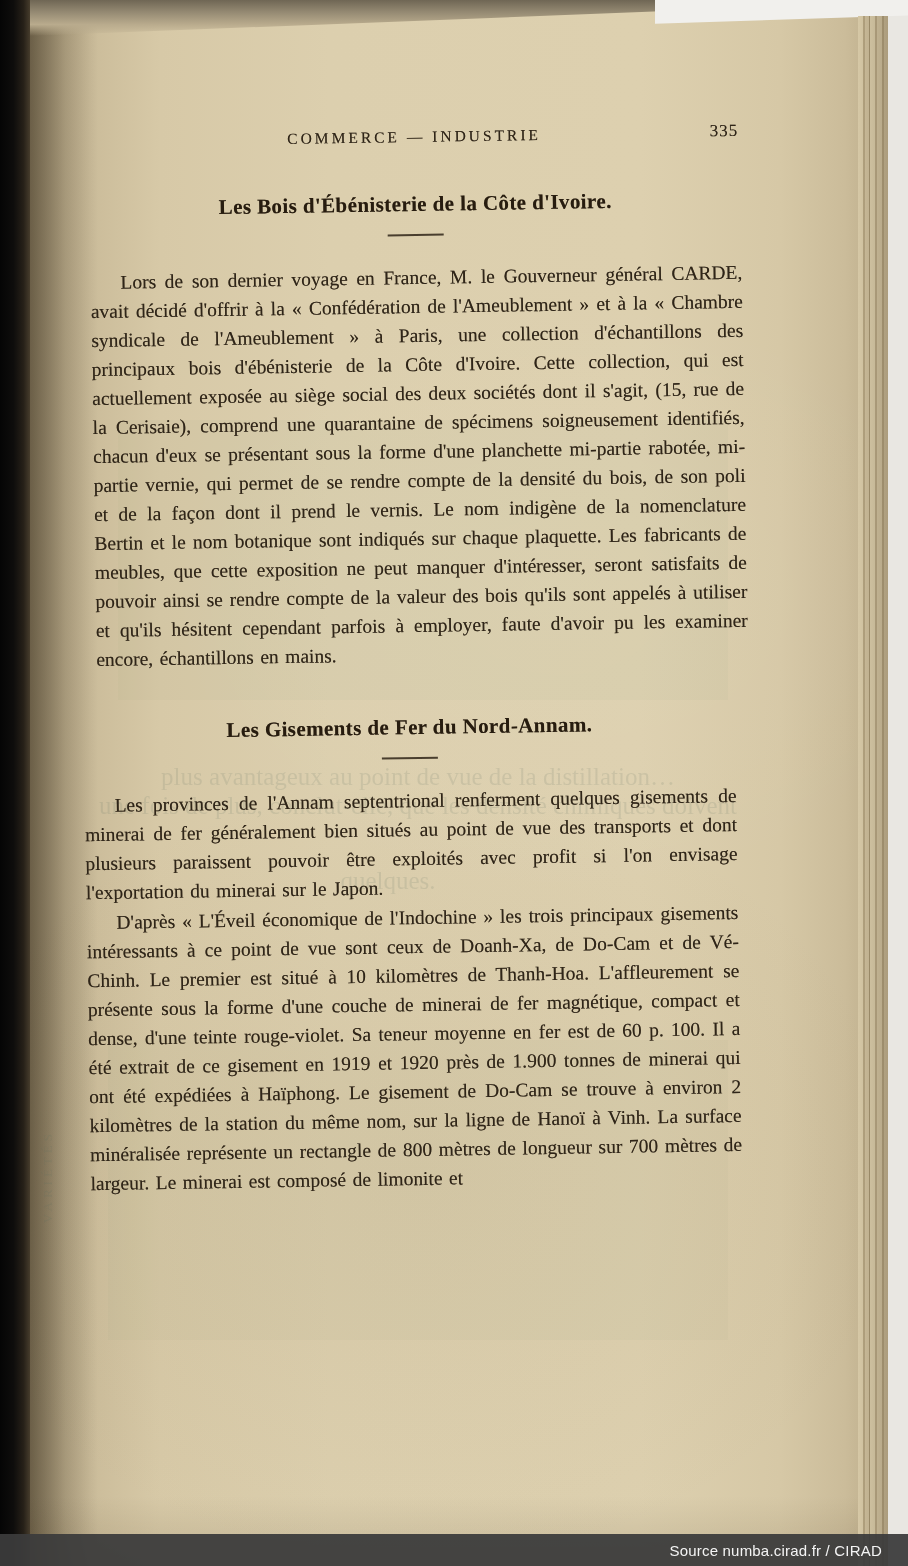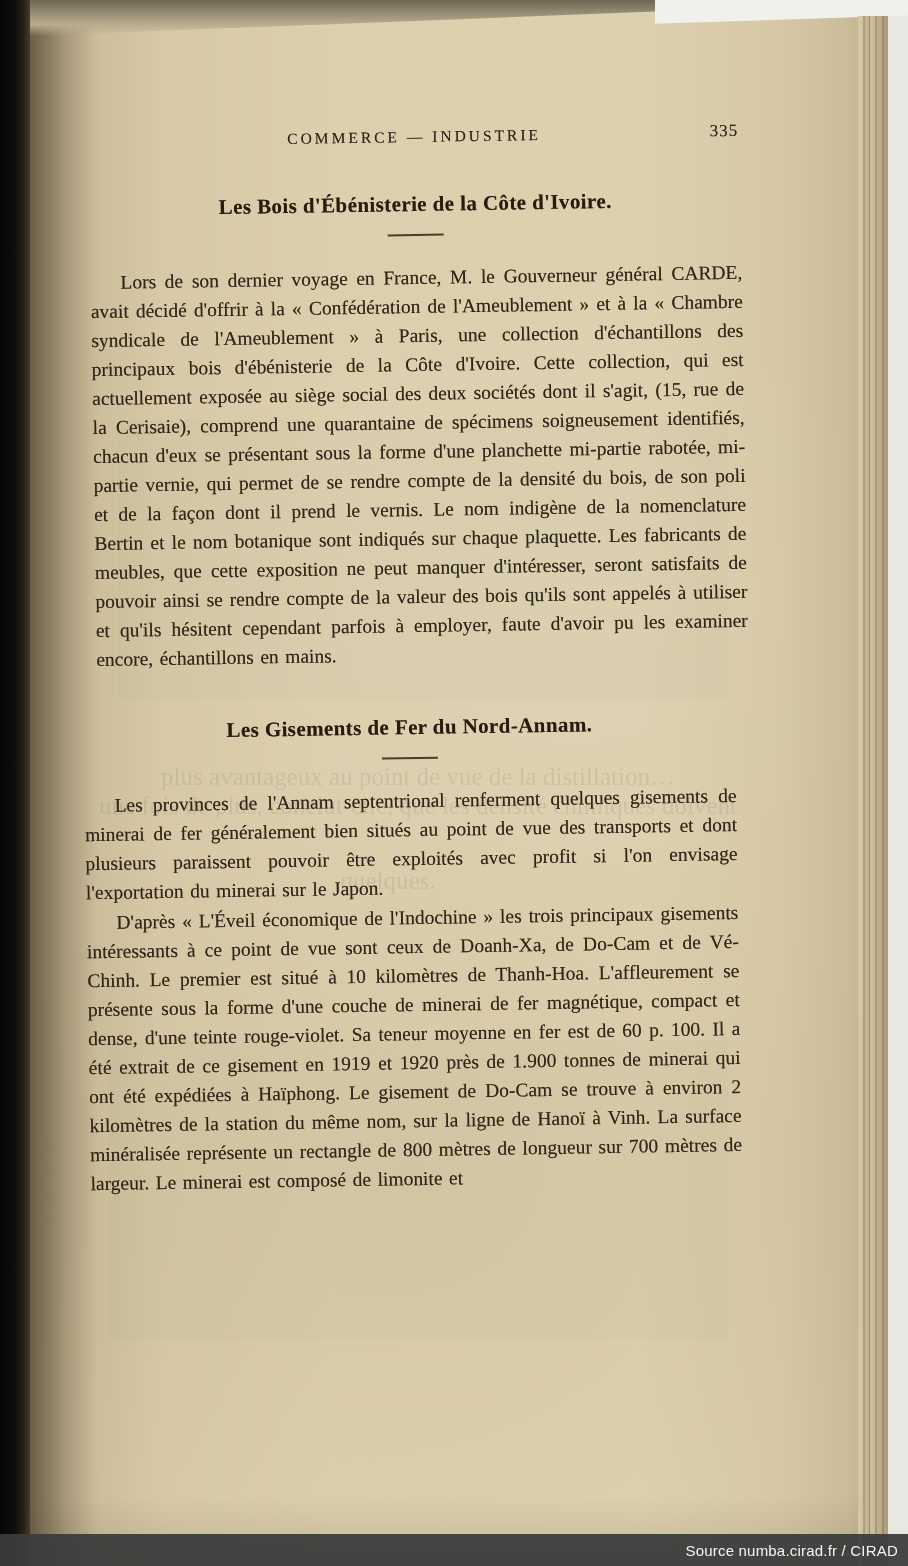--- a/index.html
+++ b/index.html
@@ -93,21 +93,21 @@
     margin:0; font-size:19.5px; line-height:29px;
     text-align:justify; text-indent:30px; word-spacing:1.6px;
   }
   .para + .para { margin-top:1px; }
 
   
   .footer {
     position:absolute; left:0; right:0; bottom:0; height:32px; z-index:10;
     background:rgba(60,60,60,0.94);
     display:flex; align-items:center; justify-content:flex-end;
-    padding-right:10px; box-sizing:border-box;
+    padding-right:26px; box-sizing:border-box;
     font-family:"Liberation Sans","DejaVu Sans",sans-serif;
     font-size:15px; color:#f4f4f4; letter-spacing:0.2px;
   }
 </style>
 </head>
 <body>
 
 <div class="scan">
 
   <div class="page"></div>

